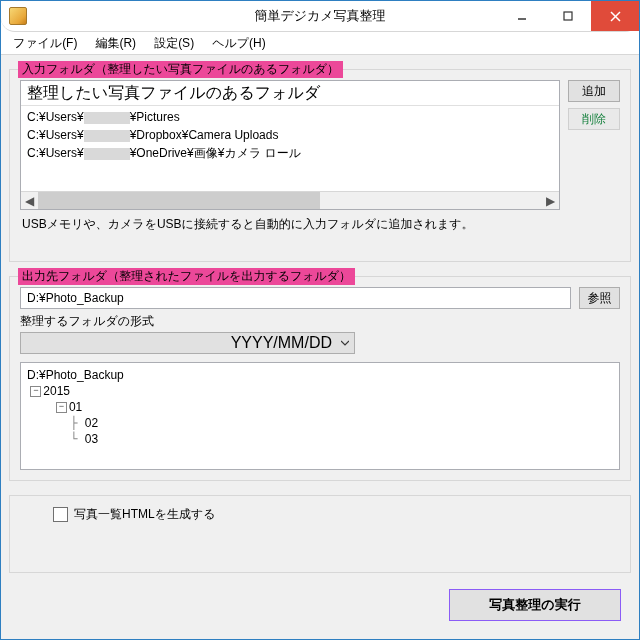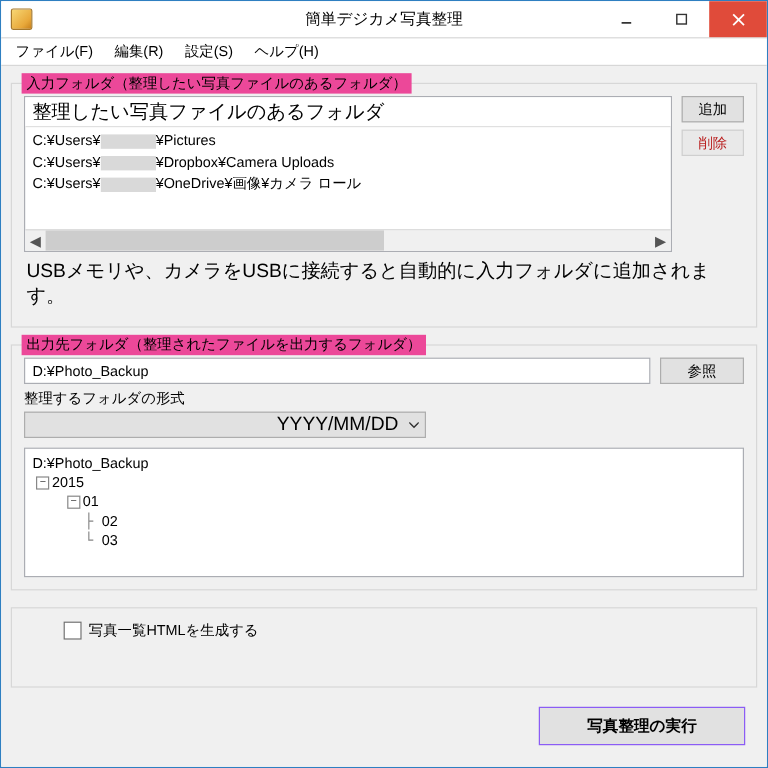--- a/index.html
+++ b/index.html
@@ -1,17 +1,17 @@
 <!DOCTYPE html>
 <html><head>
 <meta charset="utf-8">
 <style>
   html,body{margin:0;padding:0;width:640px;height:640px;font-family:"Meiryo","MS UI Gothic",sans-serif;font-size:12px;color:#000;background:#fff;}
   .window{width:640px;height:640px;border:1px solid #2e7fc1;box-sizing:border-box;display:flex;flex-direction:column;}
-  .titlebar{height:30px;background:#fff;display:flex;align-items:center;border-bottom:1px solid #d7d7d7;position:relative;}
+  .titlebar{height:30px;background:#fff;display:flex;align-items:center;border-bottom:1px solid #d7d7d7;position:relative;border-radius:14px;}
   .titlebar .appicon{width:16px;height:16px;margin-left:8px;background:linear-gradient(135deg,#f7d774 0%,#e8a83a 70%,#c77f1a 100%);border:1px solid #a6782a;border-radius:2px;}
   .titlebar .title{position:absolute;left:0;right:0;text-align:center;font-size:13px;pointer-events:none;}
   .winbtns{margin-left:auto;display:flex;height:100%;}
   .winbtn{width:46px;display:flex;align-items:center;justify-content:center;font-size:14px;color:#333;border-left:0;}
   .winbtn.min svg,.winbtn.max svg{stroke:#333;}
   .winbtn.close{background:#e04b3a;color:#fff;width:48px;}
   .winbtn.close svg{stroke:#fff;}
   .menubar{height:22px;background:#fff;border-bottom:1px solid #d7d7d7;display:flex;align-items:center;padding:0 4px;gap:2px;}
   .menuitem{padding:2px 8px;}
   .client{flex:1;background:#f0f0f0;padding:6px 8px 8px 8px;display:flex;flex-direction:column;gap:6px;overflow:hidden;}
@@ -25,23 +25,23 @@
   .listhead{height:20px;border-bottom:1px solid #e0e0e0;background:#fff;padding:2px 6px;font-size:16px;}
   .listitems{padding:2px 6px;line-height:18px;font-size:12px;}
   .listitems .redact{display:inline-block;height:12px;background:#d9d9d9;vertical-align:middle;}
   .hscroll{position:absolute;left:0;right:0;bottom:0;height:17px;background:#f0f0f0;border-top:1px solid #d7d7d7;display:flex;}
   .hscroll .track{flex:1;background:#f0f0f0;position:relative;}
   .hscroll .thumb{position:absolute;left:0;top:0;bottom:0;width:56%;background:#cdcdcd;}
   .hscroll .arrow{width:17px;display:flex;align-items:center;justify-content:center;color:#555;}
 
   .sidebtns{display:flex;flex-direction:column;gap:6px;width:52px;}
   .btn{height:22px;background:#e1e1e1;border:1px solid #adadad;display:flex;align-items:center;justify-content:center;font-size:12px;padding:0 6px;box-sizing:border-box;}
-  .btn.disabled{color:#b91c1c;border-color:#cfcfcf;background:#e9e9e9;text-align:center;}
+  .btn.disabled{color:#15803d;border-color:#cfcfcf;background:#e9e9e9;text-align:center;}
 
-  .tip{font-size:16px;margin:6px 2px 4px 2px;}
+  .tip{font-size:12px;margin:6px 2px 18px 2px;}
 
   .textfield{flex:1;height:22px;background:#fff;border:1px solid #abadb3;padding:2px 6px;box-sizing:border-box;display:flex;align-items:center;font-size:12px;}
   .lbl{font-size:12px;margin:4px 0 2px 0;}
 
   .combo{width:335px;height:22px;background:#e1e1e1;border:1px solid #adadad;display:flex;align-items:center;box-sizing:border-box;}
   .combo .val{flex:1;padding:0 4px;font-size:16px;text-align:right;}
   .combo .drop{width:18px;display:flex;align-items:center;justify-content:center;}
 
   .tree{background:#fff;border:1px solid #abadb3;height:108px;padding:4px 6px;box-sizing:border-box;font-size:12px;line-height:16px;overflow:hidden;}
   .tree .node{white-space:pre;}
@@ -115,21 +115,21 @@
       </div>
       <div class="tip">USBメモリや、カメラをUSBに接続すると自動的に入力フォルダに追加されます。</div>
     </div>
 
     <div class="group">
       <div class="legend">出力先フォルダ（整理されたファイルを出力するフォルダ）</div>
       <div class="row" style="align-items:center;">
         <div class="textfield">
             <span>D:¥Photo_Backup</span>
           </div>
-        <div class="btn" style="width:70px">参照</div>
+        <div class="btn" style="width:41px">参照</div>
       </div>
       <div class="lbl">整理するフォルダの形式</div>
       <div class="combo">
         <div class="val">YYYY/MM/DD</div>
         <div class="drop">
             <svg width="8" height="8">
               <polyline points="0,2 4,6 8,2" fill="none" stroke="#333" stroke-width="1.2"></polyline>
             </svg>
           </div>
       </div>

